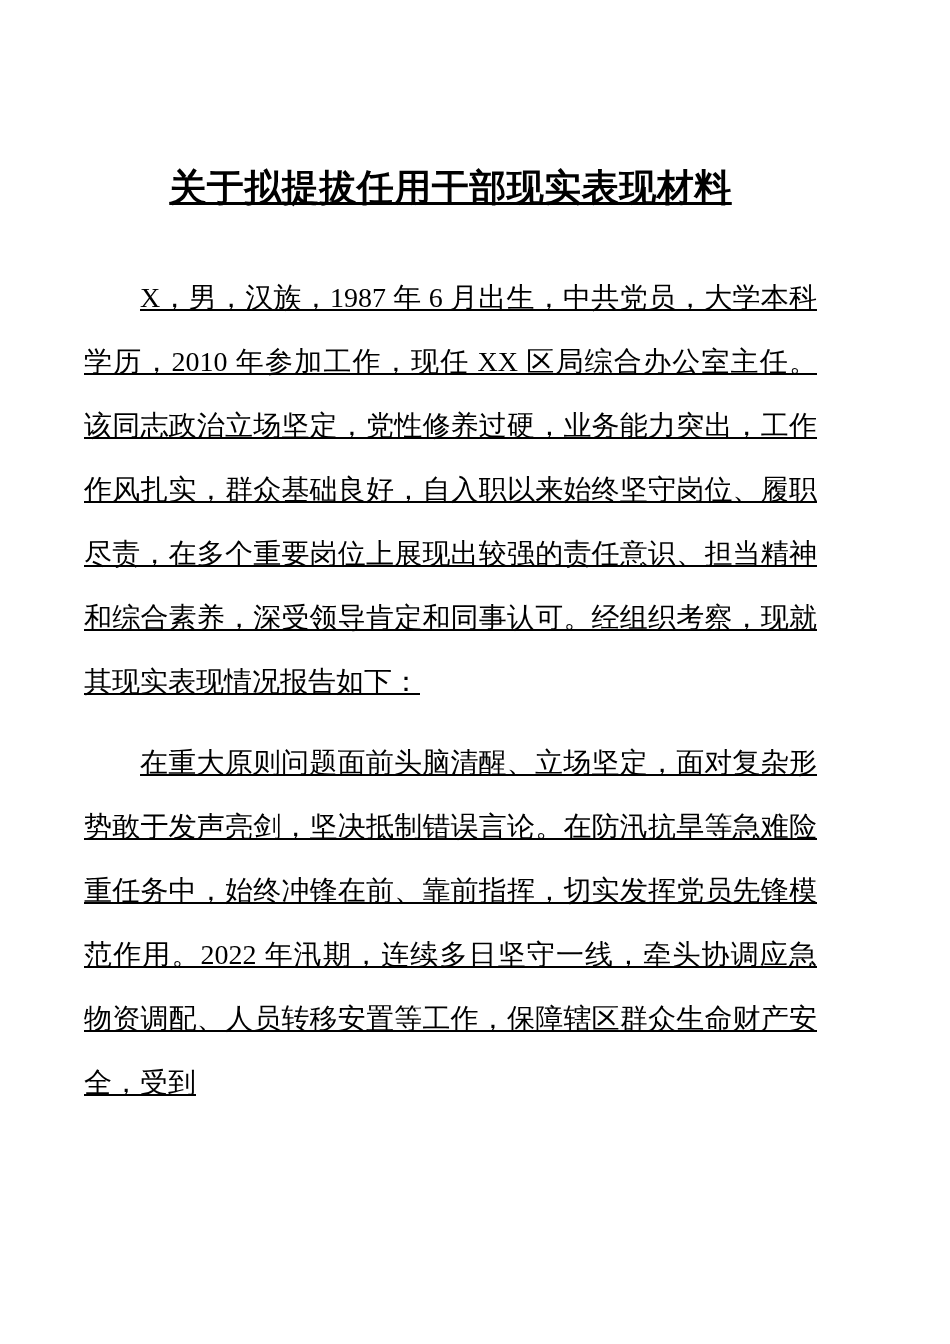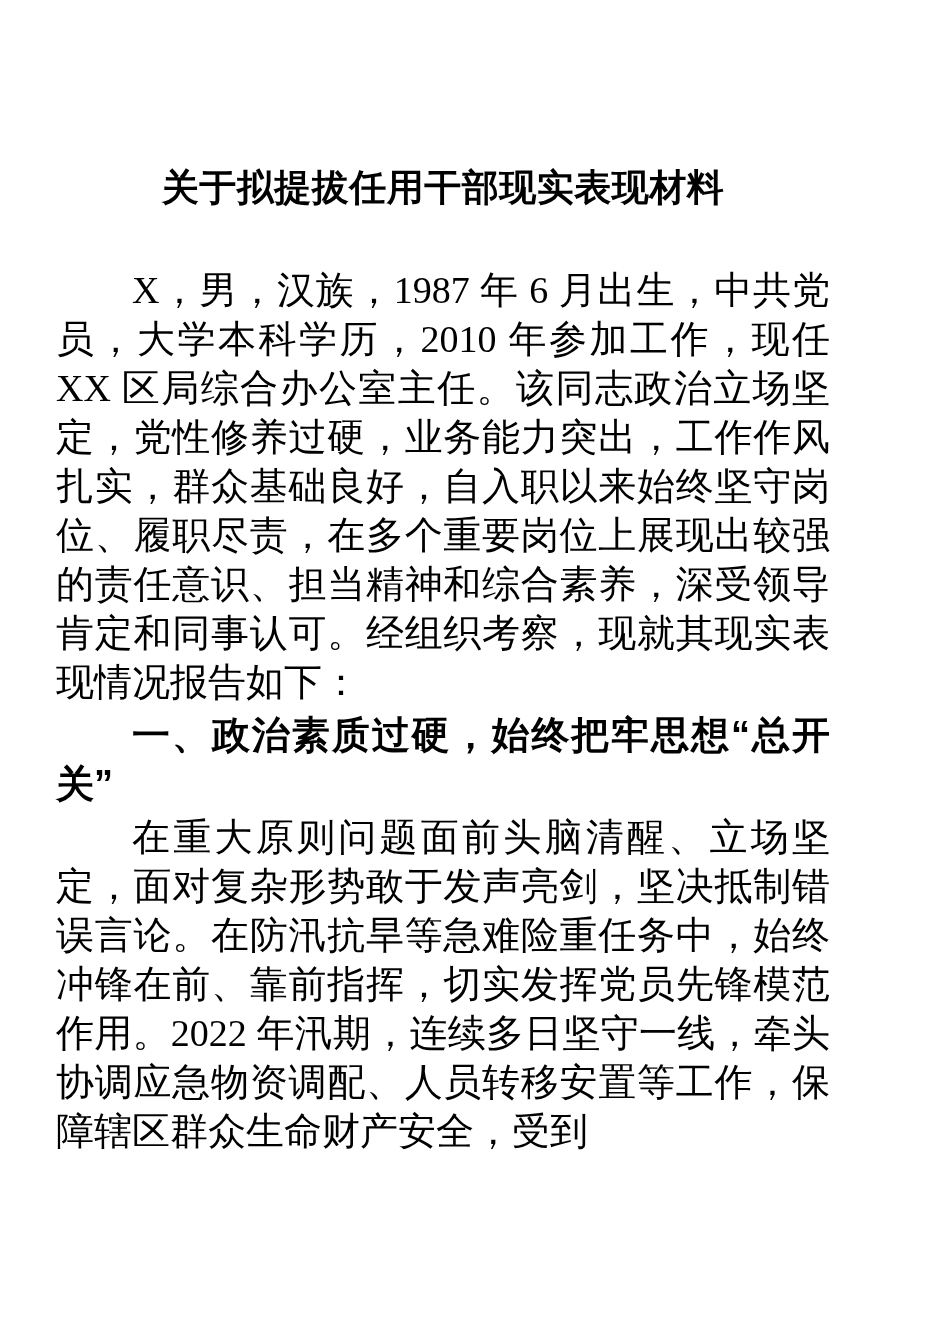--- a/index.html
+++ b/index.html
@@ -7,51 +7,51 @@
     padding: 0;
     background: #ffffff;
   }
   .page {
     position: relative;
     width: 950px;
     height: 1344px;
     background: #ffffff;
     color: #000000;
     box-sizing: border-box;
-    padding: 160px 116px 0 52px;
+    padding: 160px 116px 0 67px;
     font-family: "Liberation Serif", "DejaVu Serif", serif;
     overflow: hidden;
+    text-decoration: underline;
   }
   .doc-title {
     margin: 0 0 50px 0;
     font-size: 37px;
     line-height: 56px;
     font-weight: 700;
     text-align: center;
     letter-spacing: 0.5px;
     font-family: "Liberation Sans", "DejaVu Sans", sans-serif;
   }
   .para {
-    margin: 4px;
-    font-size: 38px;
-    line-height: 49px;
+    margin: 17px;
+    font-size: 28px;
+    line-height: 64px;
     text-align: justify;
     text-indent: 2em;
     word-break: break-word;
   }
   .section-heading {
     font-weight: 700;
     font-family: "Liberation Sans", "DejaVu Sans", sans-serif;
   }
 </style>
 </head>
 <body>
 
 <div class="page">
   <h1 class="doc-title">关于拟提拔任用干部现实表现材料</h1>
 
   <p class="para">X，男，汉族，1987 年 6 月出生，中共党员，大学本科学历，2010 年参加工作，现任 XX 区局综合办公室主任。该同志政治立场坚定，党性修养过硬，业务能力突出，工作作风扎实，群众基础良好，自入职以来始终坚守岗位、履职尽责，在多个重要岗位上展现出较强的责任意识、担当精神和综合素养，深受领导肯定和同事认可。经组织考察，现就其现实表现情况报告如下：</p>
 
-  <p class="para section-heading">一、政治素质过硬，始终把牢思想“总开关”</p>
 
 
   <p class="para">在重大原则问题面前头脑清醒、立场坚定，面对复杂形势敢于发声亮剑，坚决抵制错误言论。在防汛抗旱等急难险重任务中，始终冲锋在前、靠前指挥，切实发挥党员先锋模范作用。2022 年汛期，连续多日坚守一线，牵头协调应急物资调配、人员转移安置等工作，保障辖区群众生命财产安全，受到</p>
 </div>
 
 </body></html>

